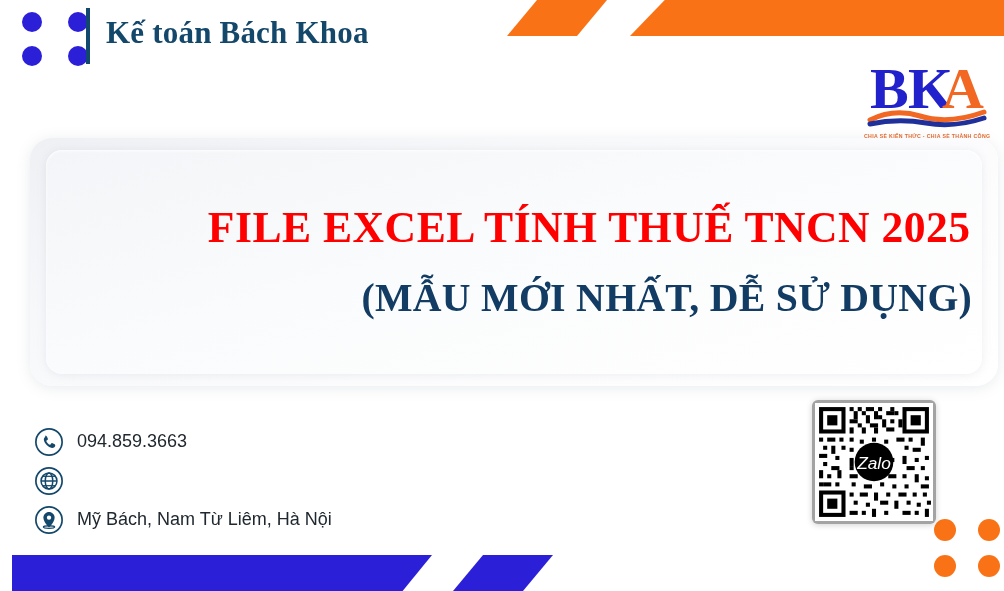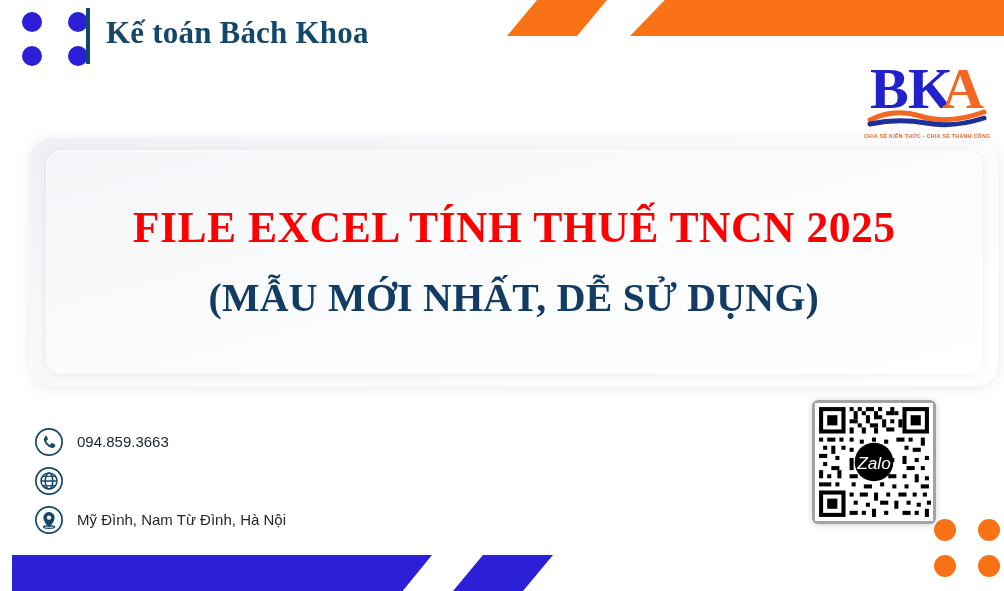--- a/index.html
+++ b/index.html
@@ -141,21 +141,21 @@
     left: 16px;
     top: 12px;
     right: 16px;
     bottom: 12px;
     border-radius: 16px;
     background: linear-gradient(165deg, #f4f5f8 0%, #fafbfc 45%, #ffffff 100%);
     box-shadow: inset 0 1px 3px rgba(255,255,255,.9),
                 0 1px 10px rgba(130,138,155,.14);
     display: flex;
     flex-direction: column;
-    align-items: center;
+    align-items: flex-end;
     justify-content: center;
   }
   .headline {
     font-family: "Liberation Serif", serif;
     font-weight: bold;
     font-size: 45px;
     color: #FF0000;
     letter-spacing: .5px;
     text-align: center;
     line-height: 1.05;
@@ -188,21 +188,21 @@
   }
   .contact-icon {
     width: 30px;
     height: 30px;
     flex: 0 0 30px;
     margin-right: 13px;
     display: block;
   }
   .contact-text {
     font-family: "Liberation Sans", sans-serif;
-    font-size: 15px;
+    font-size: 18px;
     color: #20282F;
     white-space: nowrap;
   }
 
   
   .qr-wrap {
     position: absolute;
     left: 800px;
     top: 400px;
     width: 124px;
@@ -287,21 +287,21 @@
       </svg>
     </div>
 
     <div class="contact-row">
       <svg class="contact-icon" viewBox="0 0 32 32">
         <circle cx="16" cy="16" r="14" fill="none" stroke="#14486B" stroke-width="1.8"></circle>
         <path d="M16 7.5c-3.3 0-6 2.7-6 6 0 4.4 6 10.5 6 10.5s6-6.1 6-10.5c0-3.3-2.7-6-6-6z" fill="#14486B"></path>
         <circle cx="16" cy="13.5" r="2.3" fill="#ffffff"></circle>
         <ellipse cx="16" cy="23.5" rx="6" ry="1.4" fill="none" stroke="#14486B" stroke-width="1.4"></ellipse>
       </svg>
-      <span class="contact-text">Mỹ Đình, Nam Từ Đình, Hà Nội</span>
+      <span class="contact-text">Mỹ Bách, Nam Từ Liêm, Hà Nội</span>
     </div>
 
   </div>
 
   <div class="qr-wrap">
     <svg class="qr-canvas" viewBox="0 0 116 116">
       <rect width="116" height="116" fill="#ffffff"></rect>
       <g fill="#000000">
 
         <rect x="4" y="4" width="26" height="26"></rect>

